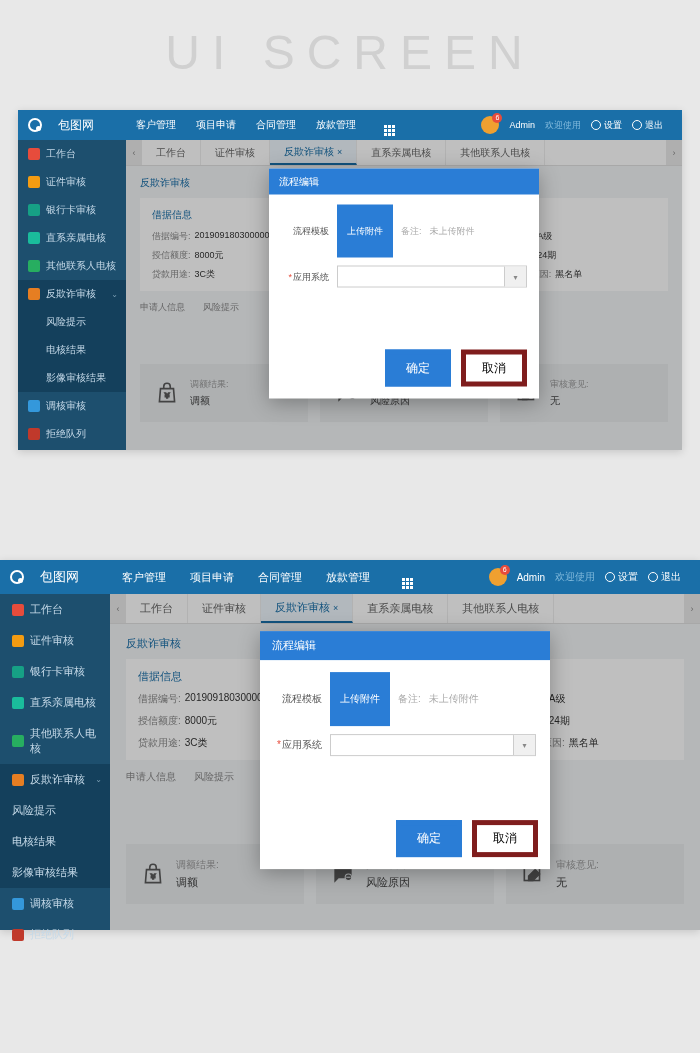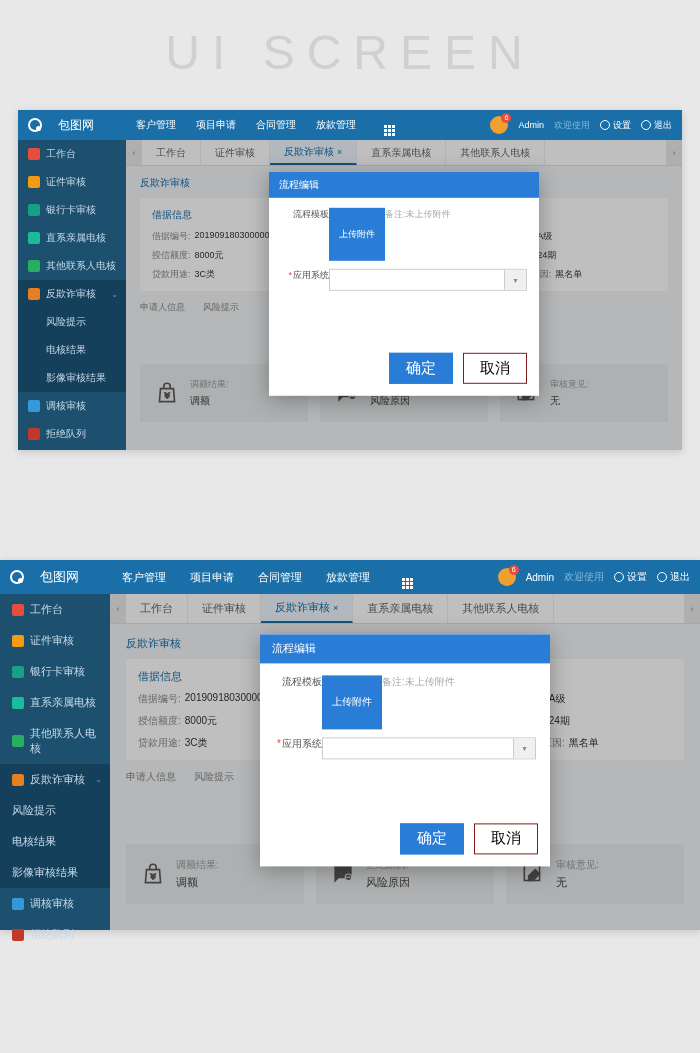--- a/index.html
+++ b/index.html
@@ -15,21 +15,21 @@
 .win2 .topbar { height: 34px; font-size: 11px; }
 .logo { display: flex; align-items: center; gap: 16px; padding: 0 10px; font-size: 12px; font-weight: 500; width: 108px; }
 .win2 .logo { width: 110px; font-size: 13px; }
 .logo-icon { width: 14px; height: 14px; border: 2px solid #fff; border-radius: 50%; position: relative; }
 .logo-icon::after { content: ''; position: absolute; right: -1px; bottom: -1px; width: 5px; height: 5px; background: #fff; border-radius: 50%; }
 .topnav { display: flex; gap: 0; }
 .topnav-item { padding: 0 10px; height: 30px; line-height: 30px; cursor: pointer; }
 .win2 .topnav-item { height: 34px; line-height: 34px; padding: 0 12px; }
 .grid-icon { display: inline-grid; grid-template-columns: repeat(3,3px); grid-template-rows: repeat(3,3px); gap: 1px; margin-left: 8px; }
 .grid-icon span { background: #fff; }
-.topbar-right { position: absolute; right: 10px; display: flex; align-items: center; gap: 10px; font-size: 9px; }
+.topbar-right { position: absolute; right: 19px; display: flex; align-items: center; gap: 10px; font-size: 9px; }
 .win2 .topbar-right { font-size: 10px; }
 .avatar { width: 18px; height: 18px; background: #f0a030; border-radius: 50%; position: relative; }
 .avatar::after { content: attr(data-badge); position: absolute; top: -3px; right: -3px; background: #e74c3c; color: #fff; font-size: 7px; border-radius: 50%; width: 10px; height: 10px; line-height: 10px; text-align: center; }
 .greet { color: #7fb8db; }
 .top-link { display: flex; align-items: center; gap: 3px; cursor: pointer; }
 .gear-icon, .power-icon { width: 10px; height: 10px; }
 .gear-icon { border: 1.5px solid #fff; border-radius: 50%; position: relative; }
 .power-icon { border: 1.5px solid #fff; border-radius: 50%; }
 
 .body { display: flex; height: calc(100% - 30px); }
@@ -86,30 +86,30 @@
 .win2 .card-val { font-size: 11px; }
 
 
 .overlay { position: absolute; inset: 0; background: rgba(0,0,0,0.25); z-index: 5; }
 .modal { position: absolute; top: 50%; left: 50%; transform: translate(-50%, -55%); width: 270px; background: #fff; z-index: 6; box-shadow: 0 4px 20px rgba(0,0,0,0.3); }
 .win2 .modal { width: 290px; }
 .modal-header { background: #2a7dd6; color: #fff; padding: 6px 10px; font-size: 10px; }
 .win2 .modal-header { font-size: 11px; padding: 7px 12px; }
 .modal-body { padding: 10px 12px; font-size: 9px; }
 .win2 .modal-body { font-size: 10px; padding: 12px 14px; }
-.modal-row { display: flex; align-items: flex-start; margin-bottom: 8px; }
+.modal-row { display: flex; align-items: center; gap: 8px; margin-bottom: 8px; }
 .modal-label { width: 48px; text-align: right; color: #555; }
 .req { color: #e74c3c; margin-right: 1px; }
 .upload-btn { background: #2a7dd6; color: #fff; padding: 20px 10px; cursor: pointer; }
 .note { color: #aaa; }
 .select { flex: 1; height: 22px; border: 1px solid #ccc; display: flex; }
 .select-input { flex: 1; }
 .select-arrow { width: 22px; background: #f0f0f0; border-left: 1px solid #ccc; display: flex; align-items: center; justify-content: center; color: #888; font-size: 8px; }
 .modal-footer { display: flex; justify-content: flex-end; gap: 10px; padding: 8px 12px 12px; }
-.btn { padding: 5px 16px; font-size: 15px; cursor: pointer; border: 1px solid #7f1d1d; background: #fff; margin-top: 36px; }
+.btn { padding: 5px 16px; font-size: 12px; cursor: pointer; border: 5px solid #7f1d1d; background: #fff; margin-top: 36px; }
 .btn-primary { background: #2a7dd6; color: #fff; border-color: #2a7dd6; }
 </style>
 </head>
 <body>
 
 <div class="bg-title">UI SCREEN</div>
 
 <div class="window win1">
   <div class="topbar">
     <div class="logo">

